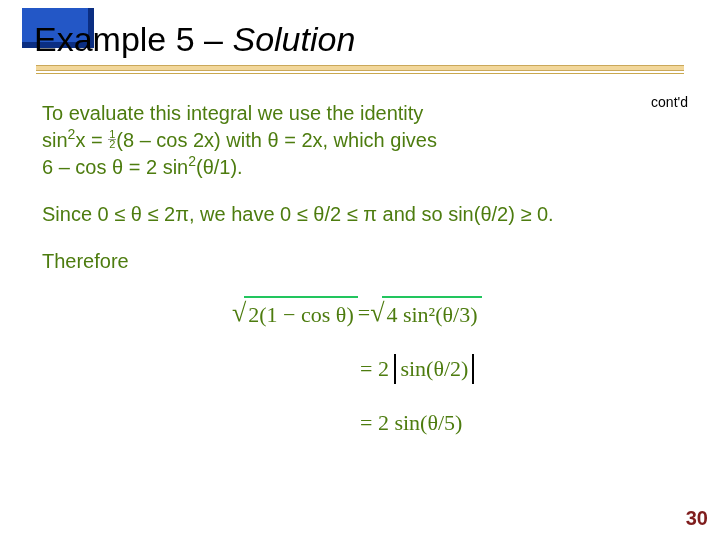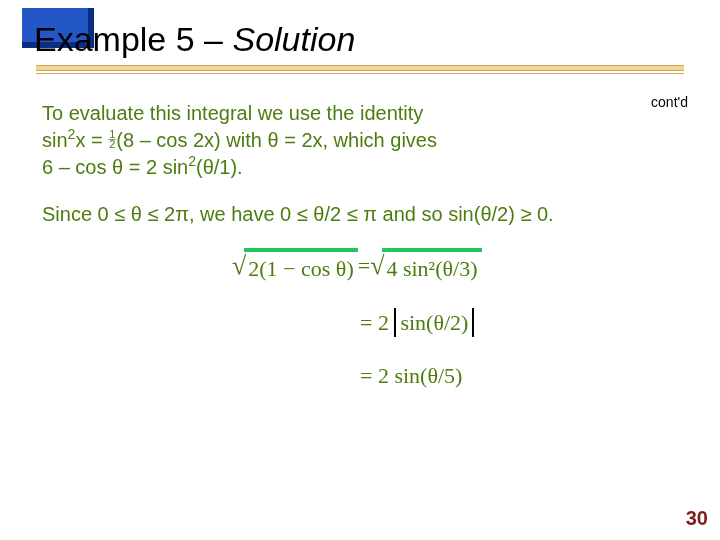--- a/index.html
+++ b/index.html
@@ -26,21 +26,21 @@
   .content { padding: 20px 42px 0 42px; font-size: 20px; color: #4d7c0f; line-height: 1.35; }
   .content p { margin-bottom: 20px; }
   sup { font-size: 0.7em; vertical-align: super; line-height: 0; }
   .half { display: inline-flex; flex-direction: column; align-items: center; font-size: 11px; line-height: 0.8; vertical-align: middle; position: relative; top: -2px; }
   .half .num { border-bottom: 1px solid #999; padding: 0 1px; }
 
   .math-block { margin: 4px 0 0 190px; font-family: "Times New Roman", Times, serif; font-size: 22px; }
   .math-row { display: flex; align-items: center; margin: 10px 0 24px 0; }
   .sqrt { position: relative; display: inline-flex; align-items: center; }
   .radical { font-size: 26px; margin-right: -2px; }
-  .radicand { border-top: 4px solid #22c55e; padding: 2px 4px 0 4px; }
+  .radicand { border-top: 2px solid #22c55e; padding: 2px 4px 0 4px; }
   .abs { border-left: 2px solid #000; border-right: 2px solid #000; padding: 0 4px; display: inline-block; text-align: right; }
 
   .pagenum { position: absolute; right: 12px; bottom: 10px; font-size: 20px; font-weight: 700; color: #7f1d1d; }
 </style>
 </head>
 <body>
 
 <div class="slide">
 
   <div class="title-wrap">
@@ -60,20 +60,21 @@
       <span>To evaluate this integral we use the identity</span><br>
       <span>sin</span><sup>2</sup><span>x = </span><span class="half">
           <span class="num">1</span>
           <span>2</span>
         </span><span>(8 – cos 2x) with θ = 2x, which gives</span><br>
       <span>6 – cos θ = 2 sin</span><sup>2</sup><span>(θ/1).</span>
     </p>
 
     <p>Since 0 ≤ θ ≤ 2π, we have 0 ≤ θ/2 ≤ π and so sin(θ/2) ≥ 0.</p>
 
+    <p>Therefore</p>
 
     <div class="math-block">
       <div class="math-row">
         <span class="sqrt">
           <span class="radical">√</span>
           <span class="radicand">2(1 − cos θ)</span>
         </span>
         <span> = </span>
         <span class="sqrt">
           <span class="radical">√</span>

